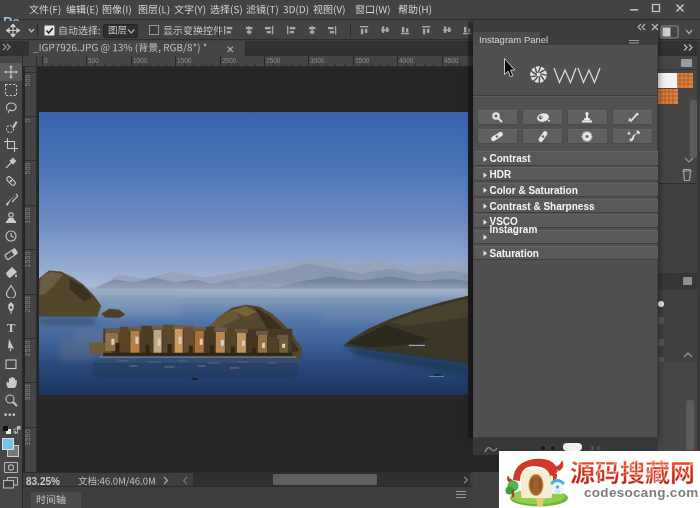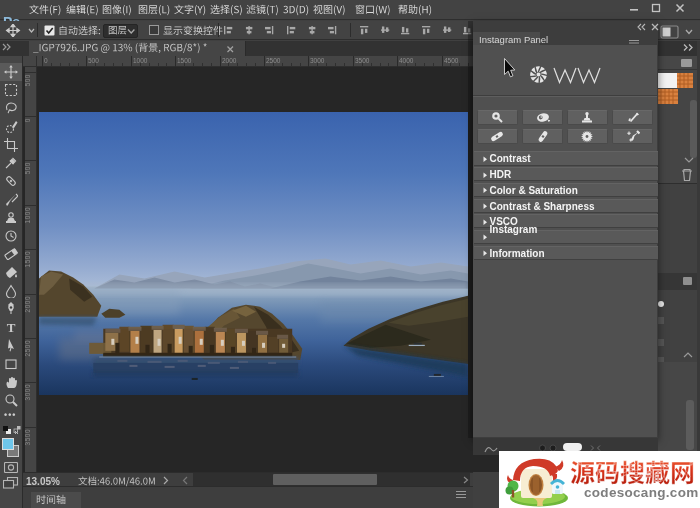--- a/index.html
+++ b/index.html
@@ -492,21 +492,21 @@
 <div class="abs" style="left:7px;top:445px;width:12px;height:12px;background:#7a7a7a;border:1px solid #cccccc;z-index:2"></div>
 <svg class="abs" style="left:4px;top:462px" width="14" height="11">
     <rect x="0.5" y="0.5" width="13" height="10" rx="1" fill="none" stroke="#b5b5b5" stroke-width="1.1"></rect>
     <circle cx="7" cy="5.5" r="2.6" fill="none" stroke="#b5b5b5" stroke-width="1.1"></circle>
   </svg>
 <svg class="abs" style="left:3px;top:477px" width="16" height="12">
     <rect x="4.5" y="0.5" width="10" height="7.5" fill="none" stroke="#b5b5b5" stroke-width="1.1"></rect>
     <rect x="0.5" y="3.5" width="10" height="7.5" fill="#3f3f3f" stroke="#b5b5b5" stroke-width="1.1"></rect>
   </svg>
 <div class="abs" style="left:23px;top:472px;width:450px;height:15px;background:#3e3e3e;border-top:1px solid #2c2c2c;border-bottom:1px solid #2c2c2c"></div>
-<div class="abs" style="left:26px;top:476px;font-size:10px;font-weight:bold;color:#c8c8c8">13.05%</div>
+<div class="abs" style="left:26px;top:476px;font-size:10px;font-weight:bold;color:#c8c8c8">83.25%</div>
 <svg class="abs" style="left:78px;top:474.4px;" width="79" height="14" viewBox="0 -10.6 79 14">
     <path d="M6.9 -6 7.6 -5.8Q7 -4 6.1 -2.8Q5.1 -1.5 3.8 -0.7Q2.5 0.2 0.8 0.7Q0.7 0.7 0.7 0.5Q0.6 0.4 0.5 0.3Q0.4 0.1 0.3 0.1Q2 -0.4 3.3 -1.2Q4.6 -2 5.5 -3.2Q6.3 -4.4 6.9 -6ZM2.6 -5.9Q3.1 -4.5 4 -3.3Q4.9 -2.1 6.2 -1.2Q7.5 -0.4 9.2 0Q9.1 0.1 9 0.2Q8.9 0.4 8.8 0.5Q8.8 0.6 8.7 0.7Q7 0.2 5.7 -0.7Q4.4 -1.6 3.4 -2.8Q2.5 -4.1 1.9 -5.7ZM0.5 -6.3H9.1V-5.6H0.5ZM4 -7.8 4.8 -8Q5 -7.7 5.2 -7.3Q5.4 -6.9 5.5 -6.6L4.7 -6.3Q4.6 -6.6 4.4 -7Q4.2 -7.5 4 -7.8Z M9.9 -5.9H13.2V-5.3H9.9ZM11.3 -8H12V0.7H11.3ZM11.3 -5.5 11.7 -5.4Q11.6 -4.8 11.4 -4.2Q11.3 -3.6 11.1 -3Q10.8 -2.4 10.6 -1.9Q10.4 -1.4 10.1 -1Q10.1 -1.2 9.9 -1.4Q9.8 -1.5 9.8 -1.7Q10 -2 10.2 -2.4Q10.4 -2.9 10.6 -3.4Q10.8 -3.9 11 -4.5Q11.2 -5 11.3 -5.5ZM12 -4.9Q12.1 -4.9 12.2 -4.6Q12.4 -4.4 12.6 -4.1Q12.8 -3.8 13 -3.5Q13.2 -3.3 13.2 -3.2L12.8 -2.6Q12.7 -2.8 12.6 -3.1Q12.4 -3.4 12.2 -3.7Q12 -4 11.9 -4.2Q11.7 -4.5 11.6 -4.6ZM15.4 -8H16.1V-4.2H15.4ZM17.6 -7.4 18.3 -7.2Q18.1 -6.8 17.9 -6.4Q17.8 -5.9 17.6 -5.6Q17.4 -5.2 17.2 -4.9L16.7 -5.1Q16.8 -5.4 17 -5.8Q17.2 -6.2 17.3 -6.6Q17.5 -7 17.6 -7.4ZM13.3 -7.1 13.9 -7.4Q14 -7 14.2 -6.6Q14.4 -6.2 14.5 -5.9Q14.6 -5.5 14.7 -5.2L14.1 -5Q14 -5.2 13.9 -5.6Q13.8 -6 13.6 -6.4Q13.4 -6.8 13.3 -7.1ZM13.2 -4.5H18.2V0.7H17.5V-3.8H13.2ZM13.3 -2.6H17.8V-1.9H13.3ZM13 -0.6H17.7V0.1H13Z M20.3 -3.7Q20.1 -3.7 19.9 -3.9Q19.7 -4.1 19.7 -4.4Q19.7 -4.7 19.9 -4.9Q20.1 -5 20.3 -5Q20.6 -5 20.8 -4.9Q20.9 -4.7 20.9 -4.4Q20.9 -4.1 20.8 -3.9Q20.6 -3.7 20.3 -3.7ZM20.3 0.1Q20.1 0.1 19.9 -0.1Q19.7 -0.2 19.7 -0.5Q19.7 -0.8 19.9 -1Q20.1 -1.2 20.3 -1.2Q20.6 -1.2 20.8 -1Q20.9 -0.8 20.9 -0.5Q20.9 -0.2 20.8 -0.1Q20.6 0.1 20.3 0.1Z M24.9 0V-4.7Q24.9 -5 24.9 -5.4Q24.9 -5.7 24.9 -6H24.9Q24.8 -5.8 24.6 -5.5Q24.5 -5.2 24.3 -5L22.7 -2.6H26.6V-1.9H21.8V-2.5L24.7 -7H25.7V0Z M29.8 0.1Q29.3 0.1 28.9 -0.1Q28.4 -0.3 28.1 -0.7Q27.8 -1.2 27.6 -1.8Q27.4 -2.5 27.4 -3.3Q27.4 -4.3 27.7 -5.1Q27.9 -5.8 28.2 -6.2Q28.6 -6.7 29.1 -6.9Q29.5 -7.1 30 -7.1Q30.6 -7.1 31 -6.9Q31.4 -6.7 31.7 -6.4L31.2 -5.8Q31 -6.1 30.7 -6.2Q30.4 -6.4 30.1 -6.4Q29.6 -6.4 29.2 -6.1Q28.8 -5.8 28.5 -5.1Q28.3 -4.5 28.3 -3.3Q28.3 -2.4 28.4 -1.8Q28.6 -1.2 28.9 -0.9Q29.3 -0.6 29.8 -0.6Q30.1 -0.6 30.4 -0.8Q30.6 -1 30.8 -1.3Q31 -1.7 31 -2.1Q31 -2.6 30.8 -3Q30.7 -3.3 30.4 -3.5Q30.1 -3.7 29.7 -3.7Q29.4 -3.7 29 -3.5Q28.6 -3.2 28.2 -2.7L28.2 -3.4Q28.4 -3.7 28.7 -3.9Q29 -4.1 29.3 -4.2Q29.6 -4.3 29.8 -4.3Q30.4 -4.3 30.9 -4.1Q31.3 -3.8 31.5 -3.4Q31.8 -2.9 31.8 -2.1Q31.8 -1.5 31.5 -1Q31.2 -0.4 30.8 -0.2Q30.3 0.1 29.8 0.1Z M33.5 0.1Q33.2 0.1 33.1 -0.1Q32.9 -0.2 32.9 -0.5Q32.9 -0.8 33.1 -1Q33.2 -1.2 33.5 -1.2Q33.8 -1.2 34 -1Q34.1 -0.8 34.1 -0.5Q34.1 -0.2 34 -0.1Q33.8 0.1 33.5 0.1Z M37.5 0.1Q36.8 0.1 36.3 -0.3Q35.8 -0.7 35.6 -1.5Q35.3 -2.3 35.3 -3.5Q35.3 -4.7 35.6 -5.5Q35.8 -6.3 36.3 -6.7Q36.8 -7.1 37.5 -7.1Q38.1 -7.1 38.6 -6.7Q39.1 -6.3 39.4 -5.5Q39.6 -4.7 39.6 -3.5Q39.6 -2.3 39.4 -1.5Q39.1 -0.7 38.6 -0.3Q38.1 0.1 37.5 0.1ZM37.5 -0.6Q37.9 -0.6 38.2 -0.9Q38.5 -1.2 38.6 -1.8Q38.8 -2.5 38.8 -3.5Q38.8 -4.5 38.6 -5.2Q38.5 -5.8 38.2 -6.1Q37.9 -6.4 37.5 -6.4Q37.1 -6.4 36.8 -6.1Q36.5 -5.8 36.3 -5.2Q36.1 -4.5 36.1 -3.5Q36.1 -2.5 36.3 -1.8Q36.5 -1.2 36.8 -0.9Q37.1 -0.6 37.5 -0.6Z M41.1 0V-7H42.1L43.4 -3.2Q43.6 -2.9 43.7 -2.5Q43.8 -2.1 43.9 -1.8H44Q44.1 -2.1 44.2 -2.5Q44.4 -2.9 44.5 -3.2L45.8 -7H46.9V0H46V-3.9Q46 -4.2 46.1 -4.5Q46.1 -4.9 46.1 -5.2Q46.1 -5.6 46.2 -5.9H46.1L45.6 -4.3L44.2 -0.7H43.7L42.3 -4.3L41.8 -5.9H41.7Q41.8 -5.6 41.8 -5.2Q41.8 -4.9 41.8 -4.5Q41.9 -4.2 41.9 -3.9V0Z M47.9 1.7 50.8 -7.5H51.4L48.6 1.7Z M54.8 0V-4.7Q54.8 -5 54.8 -5.4Q54.8 -5.7 54.8 -6H54.8Q54.6 -5.8 54.5 -5.5Q54.4 -5.2 54.2 -5L52.6 -2.6H56.5V-1.9H51.7V-2.5L54.6 -7H55.6V0Z M59.7 0.1Q59.2 0.1 58.7 -0.1Q58.3 -0.3 58 -0.7Q57.7 -1.2 57.5 -1.8Q57.3 -2.5 57.3 -3.3Q57.3 -4.3 57.5 -5.1Q57.8 -5.8 58.1 -6.2Q58.5 -6.7 58.9 -6.9Q59.4 -7.1 59.9 -7.1Q60.5 -7.1 60.9 -6.9Q61.3 -6.7 61.5 -6.4L61.1 -5.8Q60.9 -6.1 60.6 -6.2Q60.3 -6.4 60 -6.4Q59.5 -6.4 59.1 -6.1Q58.6 -5.8 58.4 -5.1Q58.2 -4.5 58.2 -3.3Q58.2 -2.4 58.3 -1.8Q58.5 -1.2 58.8 -0.9Q59.2 -0.6 59.7 -0.6Q60 -0.6 60.3 -0.8Q60.5 -1 60.7 -1.3Q60.9 -1.7 60.9 -2.1Q60.9 -2.6 60.7 -3Q60.6 -3.3 60.3 -3.5Q60 -3.7 59.6 -3.7Q59.3 -3.7 58.9 -3.5Q58.5 -3.2 58.1 -2.7L58.1 -3.4Q58.3 -3.7 58.6 -3.9Q58.9 -4.1 59.2 -4.2Q59.5 -4.3 59.7 -4.3Q60.3 -4.3 60.8 -4.1Q61.2 -3.8 61.4 -3.4Q61.7 -2.9 61.7 -2.1Q61.7 -1.5 61.4 -1Q61.1 -0.4 60.7 -0.2Q60.2 0.1 59.7 0.1Z M63.4 0.1Q63.1 0.1 63 -0.1Q62.8 -0.2 62.8 -0.5Q62.8 -0.8 63 -1Q63.1 -1.2 63.4 -1.2Q63.7 -1.2 63.8 -1Q64 -0.8 64 -0.5Q64 -0.2 63.8 -0.1Q63.7 0.1 63.4 0.1Z M67.4 0.1Q66.7 0.1 66.2 -0.3Q65.7 -0.7 65.5 -1.5Q65.2 -2.3 65.2 -3.5Q65.2 -4.7 65.5 -5.5Q65.7 -6.3 66.2 -6.7Q66.7 -7.1 67.4 -7.1Q68 -7.1 68.5 -6.7Q69 -6.3 69.3 -5.5Q69.5 -4.7 69.5 -3.5Q69.5 -2.3 69.3 -1.5Q69 -0.7 68.5 -0.3Q68 0.1 67.4 0.1ZM67.4 -0.6Q67.8 -0.6 68.1 -0.9Q68.4 -1.2 68.5 -1.8Q68.7 -2.5 68.7 -3.5Q68.7 -4.5 68.5 -5.2Q68.4 -5.8 68.1 -6.1Q67.8 -6.4 67.4 -6.4Q67 -6.4 66.7 -6.1Q66.4 -5.8 66.2 -5.2Q66 -4.5 66 -3.5Q66 -2.5 66.2 -1.8Q66.4 -1.2 66.7 -0.9Q67 -0.6 67.4 -0.6Z M71 0V-7H72L73.3 -3.2Q73.5 -2.9 73.6 -2.5Q73.7 -2.1 73.8 -1.8H73.9Q74 -2.1 74.1 -2.5Q74.2 -2.9 74.4 -3.2L75.7 -7H76.8V0H75.9V-3.9Q75.9 -4.2 76 -4.5Q76 -4.9 76 -5.2Q76 -5.6 76 -5.9H76L75.5 -4.3L74.1 -0.7H73.5L72.2 -4.3L71.7 -5.9H71.6Q71.7 -5.6 71.7 -5.2Q71.7 -4.9 71.7 -4.5Q71.7 -4.2 71.7 -3.9V0Z" fill="#c4c4c4"></path>
   </svg>
 <svg class="abs" style="left:163px;top:476px" width="26" height="9">
     <path d="M1 1 l3.5 3.5 l-3.5 3.5" stroke="#aaa" fill="none" stroke-width="1.2"></path>
     <path d="M24 1 l-3.5 3.5 l3.5 3.5" stroke="#777" fill="none" stroke-width="1.2"></path>
   </svg>
 <div class="abs" style="left:193px;top:473px;width:277px;height:13px;background:#2f2f2f"></div>
 <div class="abs" style="left:273px;top:474px;width:104px;height:11px;background:#5f5f5f;border-radius:1px"></div>
 <svg class="abs" style="left:462px;top:476px" width="10" height="8">
@@ -669,21 +669,21 @@
 <div class="abs" style="left:489.5px;top:214.2px;height:16px;line-height:15px;font-size:10px;font-weight:bold;color:#f4f4f4">VSCO</div>
 <div class="abs" style="left:473.5px;top:229.9px;width:184px;height:14.2px;background:#595959;border-top:1px solid #636363;border-bottom:1px solid #404040"></div>
 <svg class="abs" style="left:483px;top:234.3px" width="5" height="7">
     <path d="M0.5 0.5 L4 3.2 L0.5 6" fill="#e8e8e8"></path>
   </svg>
 <div class="abs" style="left:489.5px;top:222px;height:15px;line-height:15px;font-size:10px;font-weight:bold;color:#f4f4f4">Instagram</div>
 <div class="abs" style="left:473.5px;top:245.6px;width:184px;height:14.2px;background:#595959;border-top:1px solid #636363;border-bottom:1px solid #404040"></div>
 <svg class="abs" style="left:483px;top:250.0px" width="5" height="7">
     <path d="M0.5 0.5 L4 3.2 L0.5 6" fill="#e8e8e8"></path>
   </svg>
-<div class="abs" style="left:489.5px;top:245.6px;height:14.2px;line-height:15px;font-size:10px;font-weight:bold;color:#f4f4f4">Information</div>
+<div class="abs" style="left:489.5px;top:245.6px;height:14.2px;line-height:15px;font-size:10px;font-weight:bold;color:#f4f4f4">Saturation</div>
 <div class="abs" style="left:473px;top:438px;width:185px;height:17px;background:#373737"></div>
 <svg class="abs" style="left:538px;top:444px" width="60" height="9">
     <circle cx="4.5" cy="4" r="3" fill="#1e1e1e" stroke="#555" stroke-width="0.7"></circle>
     <circle cx="15" cy="4" r="3" fill="#1e1e1e" stroke="#555" stroke-width="0.7"></circle>
   </svg>
 <div class="abs" style="left:563px;top:443px;width:19px;height:8px;background:#f0f0f0;border-radius:4px"></div>
 <svg class="abs" style="left:589px;top:445px" width="20" height="7">
     <path d="M2 0.5 l2.5 2.5 l-2.5 2.5 M11 0.5 l-2.5 2.5 l2.5 2.5" stroke="#777" fill="none" stroke-width="0.9"></path>
   </svg>
 <svg class="abs" style="left:484px;top:444px" width="14" height="10">

